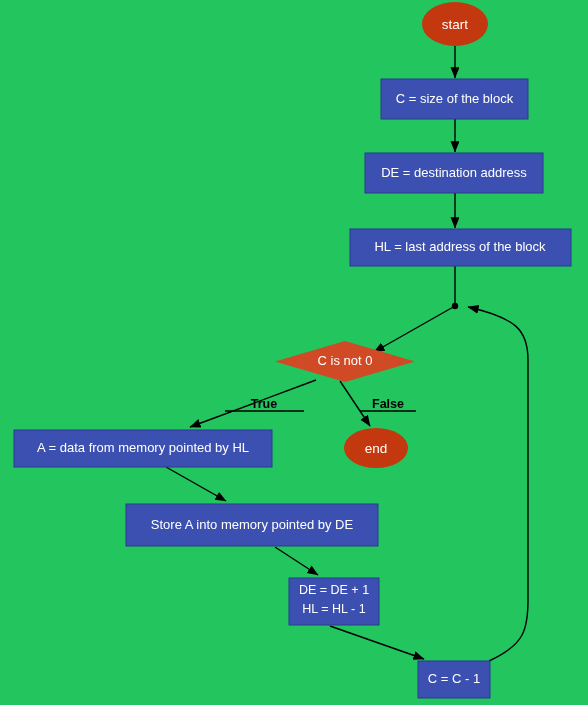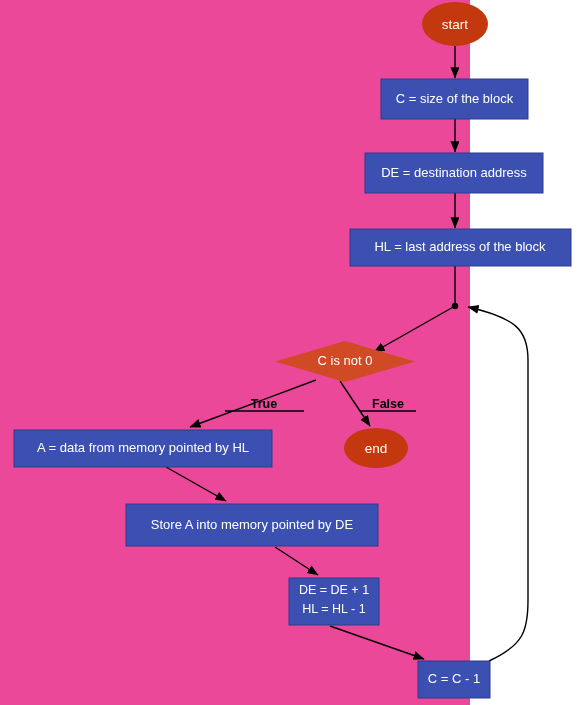--- a/index.html
+++ b/index.html
@@ -9,23 +9,23 @@
     background: #ffffff;
   }
   body {
     width: 588px;
     height: 705px;
     font-family: "Liberation Sans", sans-serif;
     overflow: hidden;
   }
   #flowchart-root {
     position: relative;
-    width: 470px;
+    width: 588px;
     height: 705px;
-    background: #ec4899;
+    background: #22c55e;
   }
   svg#flow-svg {
     display: block;
     width: 588px;
     height: 705px;
   }
   .node-label {
     fill: #ffffff;
     font-family: "Liberation Sans", sans-serif;
     font-size: 13px;

